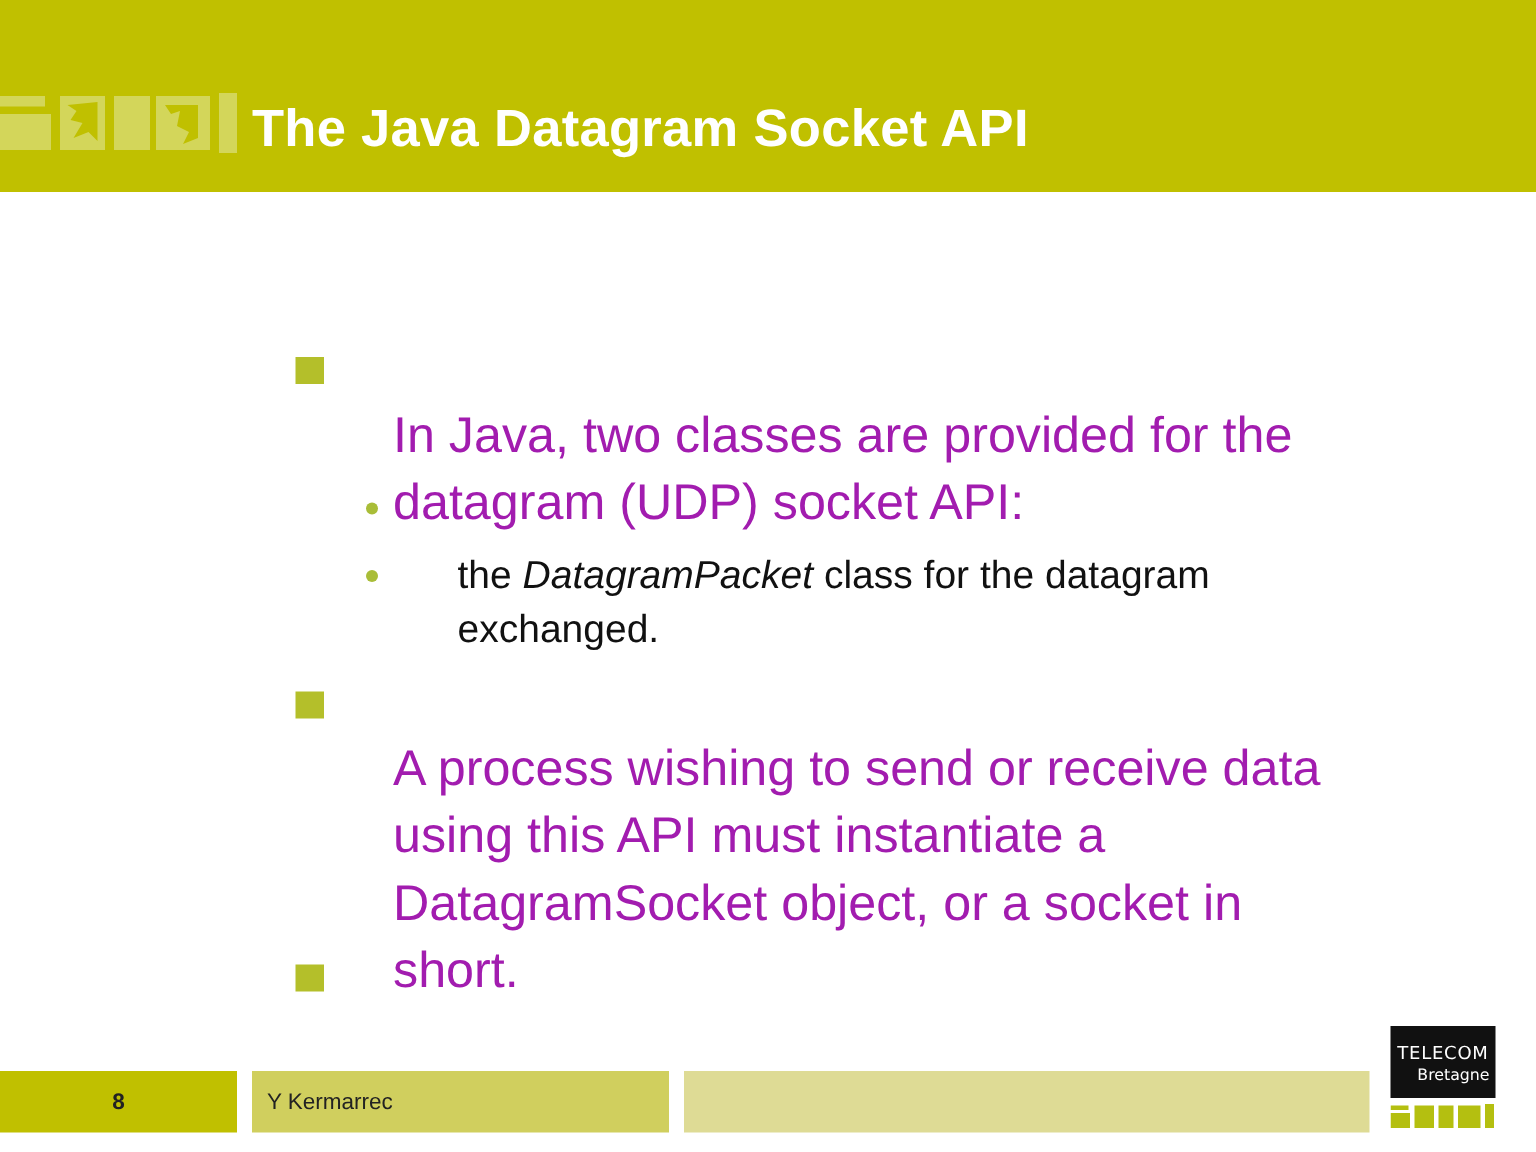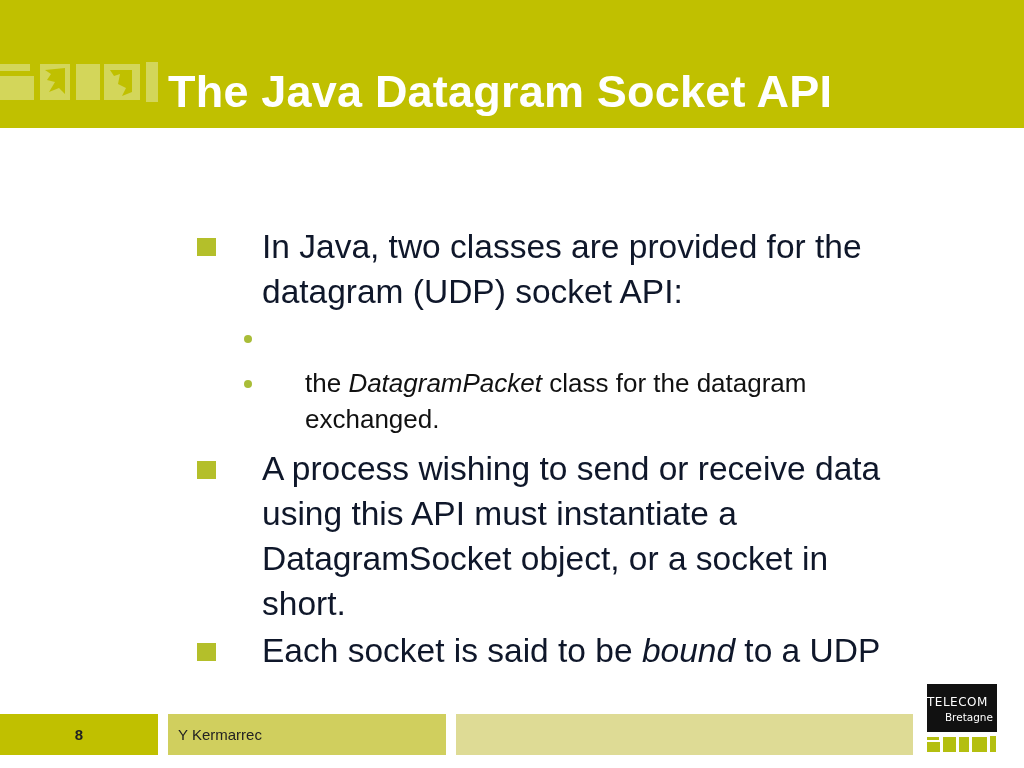--- a/index.html
+++ b/index.html
@@ -13,30 +13,30 @@
     .header {
       position: absolute; left: 0; top: 0; width: 1024px; height: 128px;
       background: #c0c000;
     }
     .header-deco {
       position: absolute; left: 0; top: 62px; width: 160px; height: 42px;
     }
     .title {
       position: absolute; left: 168px; top: 66px;
       font-family: "Liberation Sans", sans-serif;
-      font-weight: bold; font-size: 45px; color: #ffffff;
+      font-weight: bold; font-size: 35px; color: #ffffff;
       white-space: nowrap; letter-spacing: 0.2px;
     }
     .content { position: absolute; left: 0; top: 0; width: 1024px; height: 768px; }
     .sq {
       position: absolute; left: 197px; width: 19px; height: 18px; background: #b4bf2a;
     }
     .main-text {
       position: absolute; left: 262px; width: 750px;
-      font-size: 33.5px; line-height: 45px; color: #0f172a;
+      font-size: 33.5px; line-height: 45px; color: #a21caf; margin-top: 44px;
     }
     .dot {
       position: absolute; left: 244px; width: 8px; height: 8px; border-radius: 50%;
       background: #a9bd38;
     }
     .sub-text {
       position: absolute; left: 305px; width: 700px;
       font-size: 26px; line-height: 36px; color: #111;
     }
     .footer-bar {
@@ -51,21 +51,21 @@
     }
     .author {
       position: absolute; left: 10px; top: 0; height: 41px; line-height: 41px;
       font-weight: normal; font-size: 15px; color: #222;
     }
     .logo-box {
       position: absolute; left: 927px; top: 684px; width: 70px; height: 48px;
       background: #111;
     }
     .logo-line1 {
-      position: absolute; left: 0; top: 11px; width: 70px; text-align: left;
+      position: absolute; left: 0; top: 11px; width: 70px; text-align: center;
       font-family: "DejaVu Sans", sans-serif; font-size: 12px; color: #fff; letter-spacing: 0.5px;
     }
     .logo-line2 {
       position: absolute; right: 4px; top: 27px;
       font-family: "DejaVu Sans", sans-serif; font-size: 10.5px; color: #fff; text-align: right;
     }
     .logo-deco {
       position: absolute; left: 927px; top: 736px; width: 70px; height: 17px;
     }
     em { font-style: italic; }
@@ -108,21 +108,20 @@
     <div class="sq" style="top:461px;"></div>
     <div class="main-text" style="top:446px;">
       <div>A process wishing to send or receive data</div>
       <div>using this API must instantiate a</div>
       <div>DatagramSocket object, or a socket in</div>
       <div>short.</div>
     </div>
 
     <div class="sq" style="top:643px;"></div>
     <div class="main-text" style="top:628px; white-space:nowrap;">
-      <div><span>Each socket is said to be </span><em>bound</em><span> to a UDP</span></div>
     </div>
   </div>
 
   <div class="footer-bar fb1">
     <div class="page-num">8</div>
   </div>
   <div class="footer-bar fb2">
     <div class="author">Y Kermarrec</div>
   </div>
   <div class="footer-bar fb3"></div>

